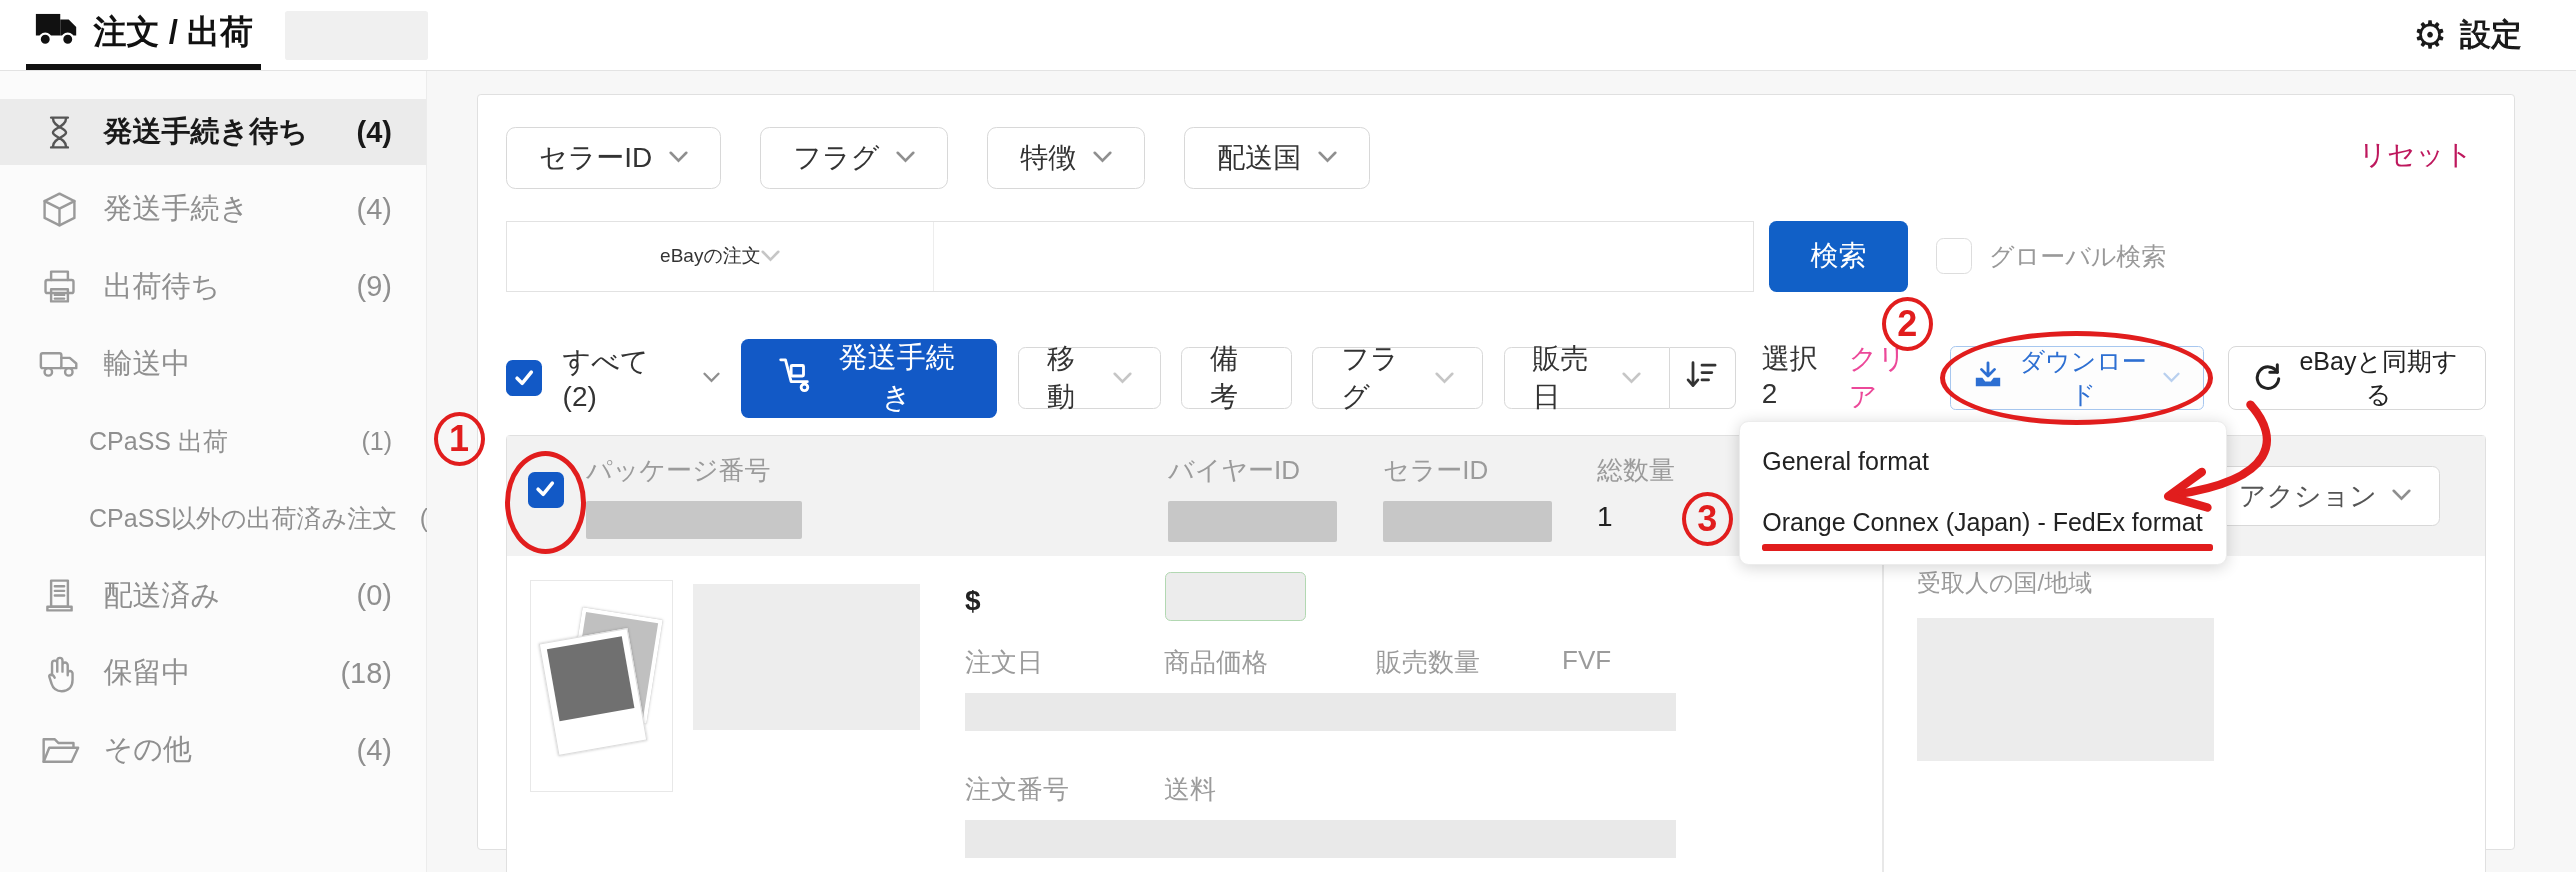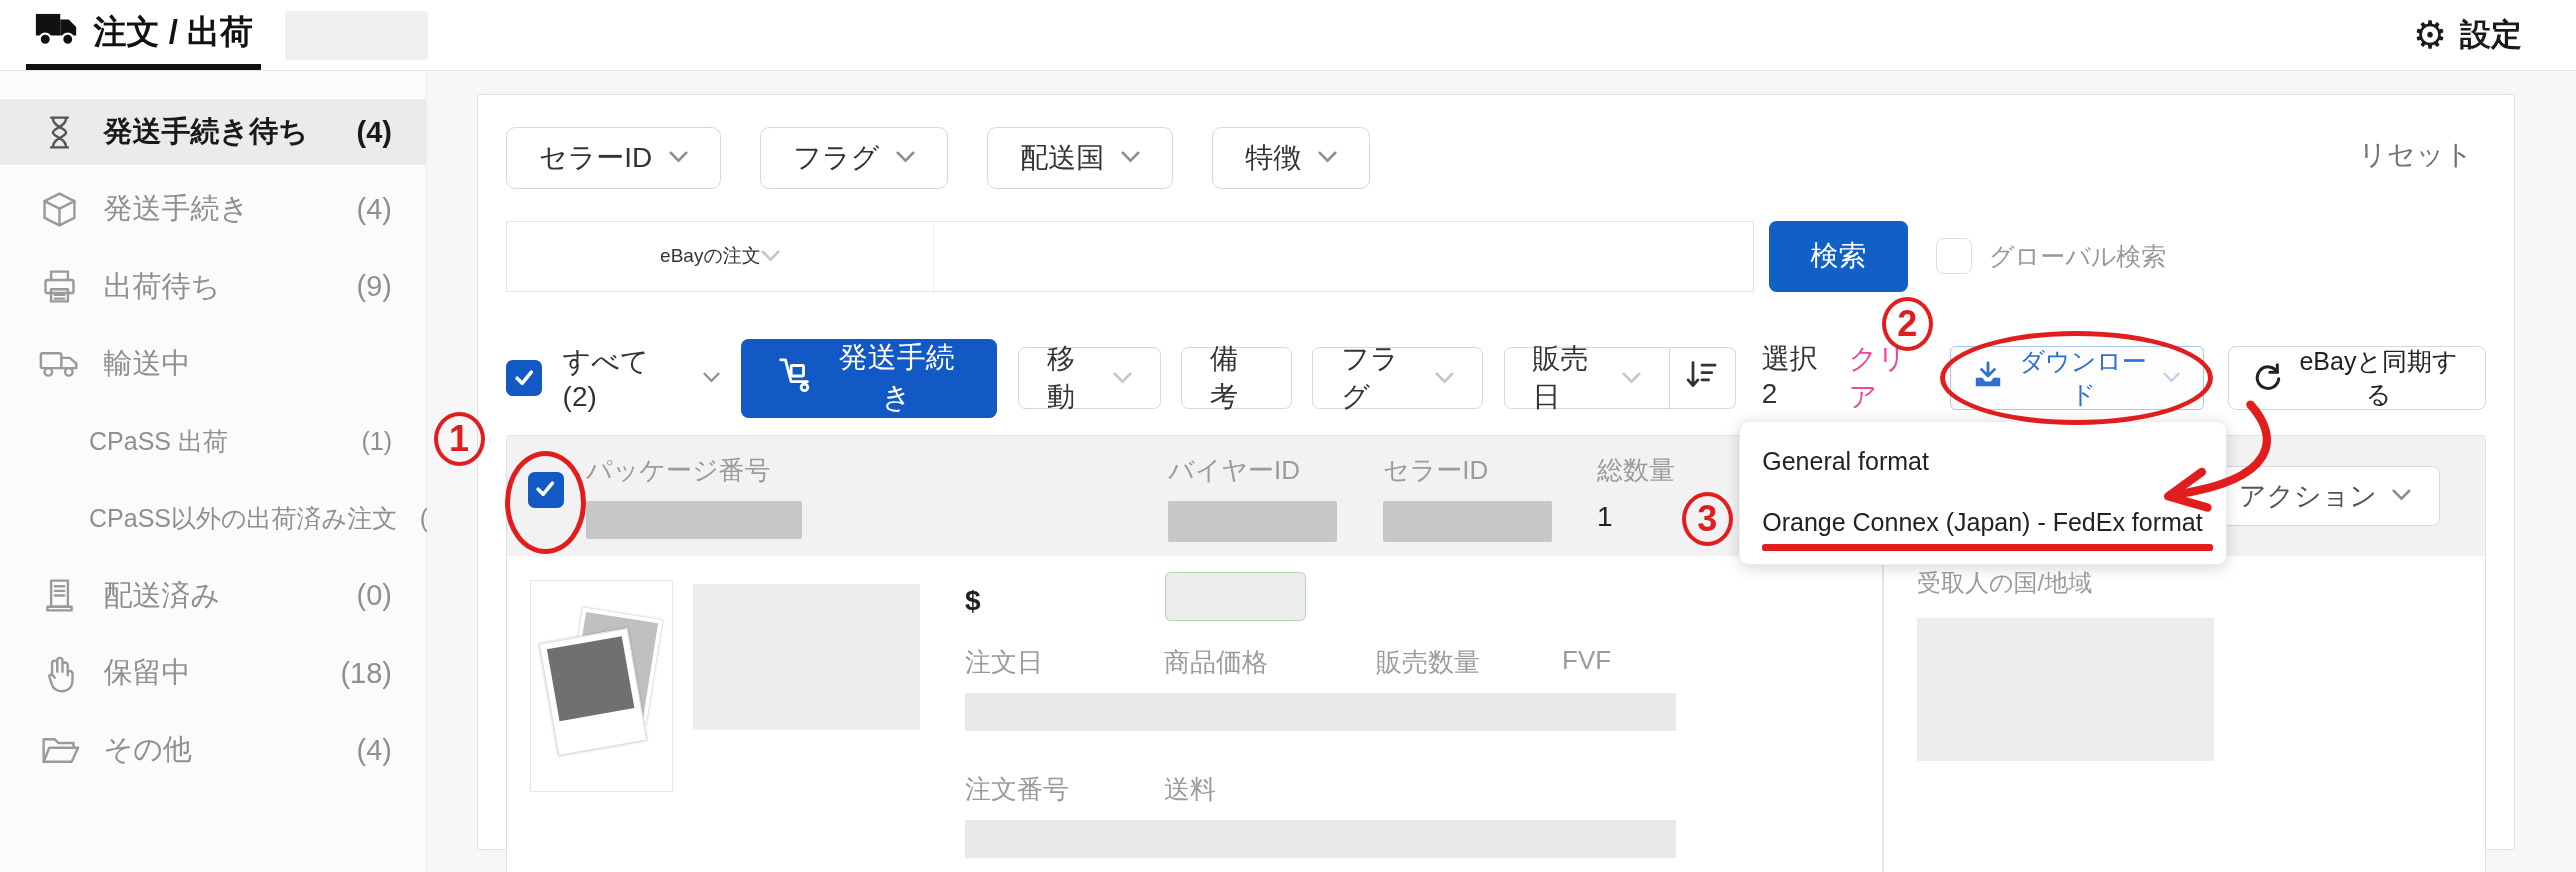--- a/index.html
+++ b/index.html
@@ -54,21 +54,21 @@
   
   .filter-row { display:flex; gap:39px; margin-bottom:32px; position:relative; }
   .filter-btn {
     height:62px; border:1.9px solid #d8d8d8; border-radius:9.4px; background:#fff;
     display:flex; align-items:center; gap:17px; padding:0 32px;
     font-size:28px; color:#333; cursor:pointer;
   }
   .chev { display:flex; align-items:center; color:#8f8f8f; }
   .chev.light { color:#c6c6c6; }
   .chev.blue { color:#b9d0ef; }
-  .reset-link { position:absolute; right:13px; top:9.4px; font-size:28px; color:#737373; cursor:pointer; }
+  .reset-link { position:absolute; right:13px; top:9.4px; font-size:28px; color:#be185d; cursor:pointer; }
 
   
   .search-row { display:flex; align-items:center; margin-bottom:47px; height:71px; }
   .search-box { display:flex; width:1248px; height:71px; border:1.9px solid #e2e2e2; background:#fff; }
   .search-cat {
     width:427px; border-right:1.9px solid #ededed; display:flex; align-items:center;
     justify-content:center; padding:0 24.4px; font-size:19px; color:#333; cursor:pointer;
   }
   .search-input { flex:1; border:none; outline:none; font-size:27px; padding:0 20.6px; font-family:inherit; }
   .search-btn {
@@ -330,29 +330,29 @@
           </div>
           <div class="filter-btn">
             <span>フラグ</span>
             <span class="chev">
                 <svg width="19" height="12.2" viewBox="0 0 22 14">
                   <path d="M2 2l9 9 9-9" fill="none" stroke="currentColor" stroke-width="3" stroke-linecap="round"></path>
                 </svg>
               </span>
           </div>
           <div class="filter-btn">
-            <span>配送国</span>
+            <span>特徴</span>
             <span class="chev">
                 <svg width="19" height="12.2" viewBox="0 0 22 14">
                   <path d="M2 2l9 9 9-9" fill="none" stroke="currentColor" stroke-width="3" stroke-linecap="round"></path>
                 </svg>
               </span>
           </div>
           <div class="filter-btn">
-            <span>特徴</span>
+            <span>配送国</span>
             <span class="chev">
                 <svg width="19" height="12.2" viewBox="0 0 22 14">
                   <path d="M2 2l9 9 9-9" fill="none" stroke="currentColor" stroke-width="3" stroke-linecap="round"></path>
                 </svg>
               </span>
           </div>
           <span class="reset-link">リセット</span>
         </div>
 
         <div class="search-row">

